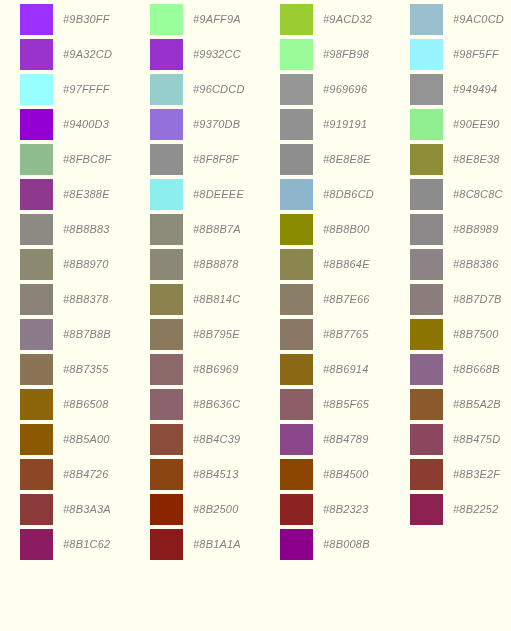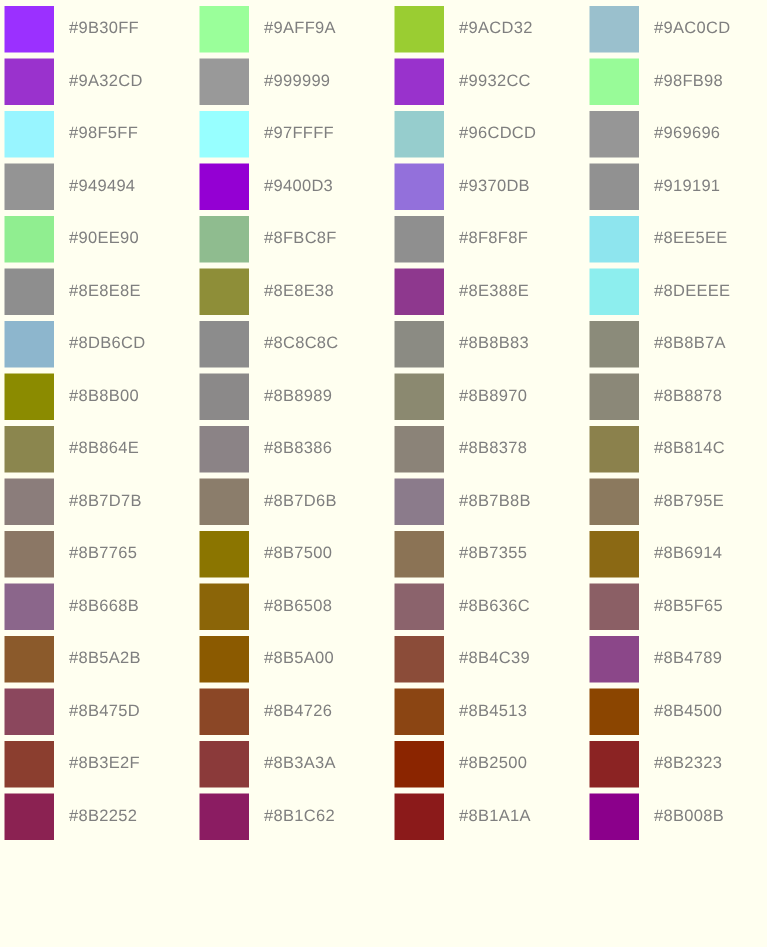--- a/index.html
+++ b/index.html
@@ -10,22 +10,23 @@
   body {
     width: 511px;
     height: 631px;
     overflow: hidden;
     font-family: "Liberation Sans", "DejaVu Sans", sans-serif;
   }
   #swatch-grid {
     display: grid;
     grid-template-columns: repeat(4, 130px);
     grid-auto-rows: 35px;
-    padding: 2px 0 0 3px;
+    padding: 2px 0 0 20px;
     box-sizing: border-box;
+    font-style: italic;
   }
   .swatch-cell {
     display: flex;
     align-items: center;
     height: 35px;
   }
   .swatch-chip {
     width: 33px;
     height: 31px;
     flex: 0 0 33px;
@@ -57,24 +58,20 @@
     </div>
     <div class="swatch-cell">
       <div class="swatch-chip" style="background-color: rgb(154, 192, 205);"></div>
       <span class="swatch-label">#9AC0CD</span>
     </div>
     <div class="swatch-cell">
       <div class="swatch-chip" style="background-color: rgb(154, 50, 205);"></div>
       <span class="swatch-label">#9A32CD</span>
     </div>
     <div class="swatch-cell">
-      <div class="swatch-chip" style="background-color: rgb(153, 153, 153);"></div>
-      <span class="swatch-label">#999999</span>
-    </div>
-    <div class="swatch-cell">
       <div class="swatch-chip" style="background-color: rgb(153, 50, 204);"></div>
       <span class="swatch-label">#9932CC</span>
     </div>
     <div class="swatch-cell">
       <div class="swatch-chip" style="background-color: rgb(152, 251, 152);"></div>
       <span class="swatch-label">#98FB98</span>
     </div>
     <div class="swatch-cell">
       <div class="swatch-chip" style="background-color: rgb(152, 245, 255);"></div>
       <span class="swatch-label">#98F5FF</span>
@@ -113,24 +110,20 @@
     </div>
     <div class="swatch-cell">
       <div class="swatch-chip" style="background-color: rgb(143, 188, 143);"></div>
       <span class="swatch-label">#8FBC8F</span>
     </div>
     <div class="swatch-cell">
       <div class="swatch-chip" style="background-color: rgb(143, 143, 143);"></div>
       <span class="swatch-label">#8F8F8F</span>
     </div>
     <div class="swatch-cell">
-      <div class="swatch-chip" style="background-color: rgb(142, 229, 238);"></div>
-      <span class="swatch-label">#8EE5EE</span>
-    </div>
-    <div class="swatch-cell">
       <div class="swatch-chip" style="background-color: rgb(142, 142, 142);"></div>
       <span class="swatch-label">#8E8E8E</span>
     </div>
     <div class="swatch-cell">
       <div class="swatch-chip" style="background-color: rgb(142, 142, 56);"></div>
       <span class="swatch-label">#8E8E38</span>
     </div>
     <div class="swatch-cell">
       <div class="swatch-chip" style="background-color: rgb(142, 56, 142);"></div>
       <span class="swatch-label">#8E388E</span>
@@ -181,46 +174,50 @@
     </div>
     <div class="swatch-cell">
       <div class="swatch-chip" style="background-color: rgb(139, 131, 120);"></div>
       <span class="swatch-label">#8B8378</span>
     </div>
     <div class="swatch-cell">
       <div class="swatch-chip" style="background-color: rgb(139, 129, 76);"></div>
       <span class="swatch-label">#8B814C</span>
     </div>
     <div class="swatch-cell">
+      <div class="swatch-chip" style="background-color: rgb(139, 126, 102);"></div>
+      <span class="swatch-label">#8B7E66</span>
+    </div>
+    <div class="swatch-cell">
       <div class="swatch-chip" style="background-color: rgb(139, 125, 123);"></div>
       <span class="swatch-label">#8B7D7B</span>
     </div>
     <div class="swatch-cell">
-      <div class="swatch-chip" style="background-color: rgb(139, 125, 107);"></div>
-      <span class="swatch-label">#8B7D6B</span>
-    </div>
-    <div class="swatch-cell">
       <div class="swatch-chip" style="background-color: rgb(139, 123, 139);"></div>
       <span class="swatch-label">#8B7B8B</span>
     </div>
     <div class="swatch-cell">
       <div class="swatch-chip" style="background-color: rgb(139, 121, 94);"></div>
       <span class="swatch-label">#8B795E</span>
     </div>
     <div class="swatch-cell">
       <div class="swatch-chip" style="background-color: rgb(139, 119, 101);"></div>
       <span class="swatch-label">#8B7765</span>
     </div>
     <div class="swatch-cell">
       <div class="swatch-chip" style="background-color: rgb(139, 117, 0);"></div>
       <span class="swatch-label">#8B7500</span>
     </div>
     <div class="swatch-cell">
       <div class="swatch-chip" style="background-color: rgb(139, 115, 85);"></div>
       <span class="swatch-label">#8B7355</span>
+    </div>
+    <div class="swatch-cell">
+      <div class="swatch-chip" style="background-color: rgb(139, 105, 105);"></div>
+      <span class="swatch-label">#8B6969</span>
     </div>
     <div class="swatch-cell">
       <div class="swatch-chip" style="background-color: rgb(139, 105, 20);"></div>
       <span class="swatch-label">#8B6914</span>
     </div>
     <div class="swatch-cell">
       <div class="swatch-chip" style="background-color: rgb(139, 102, 139);"></div>
       <span class="swatch-label">#8B668B</span>
     </div>
     <div class="swatch-cell">

